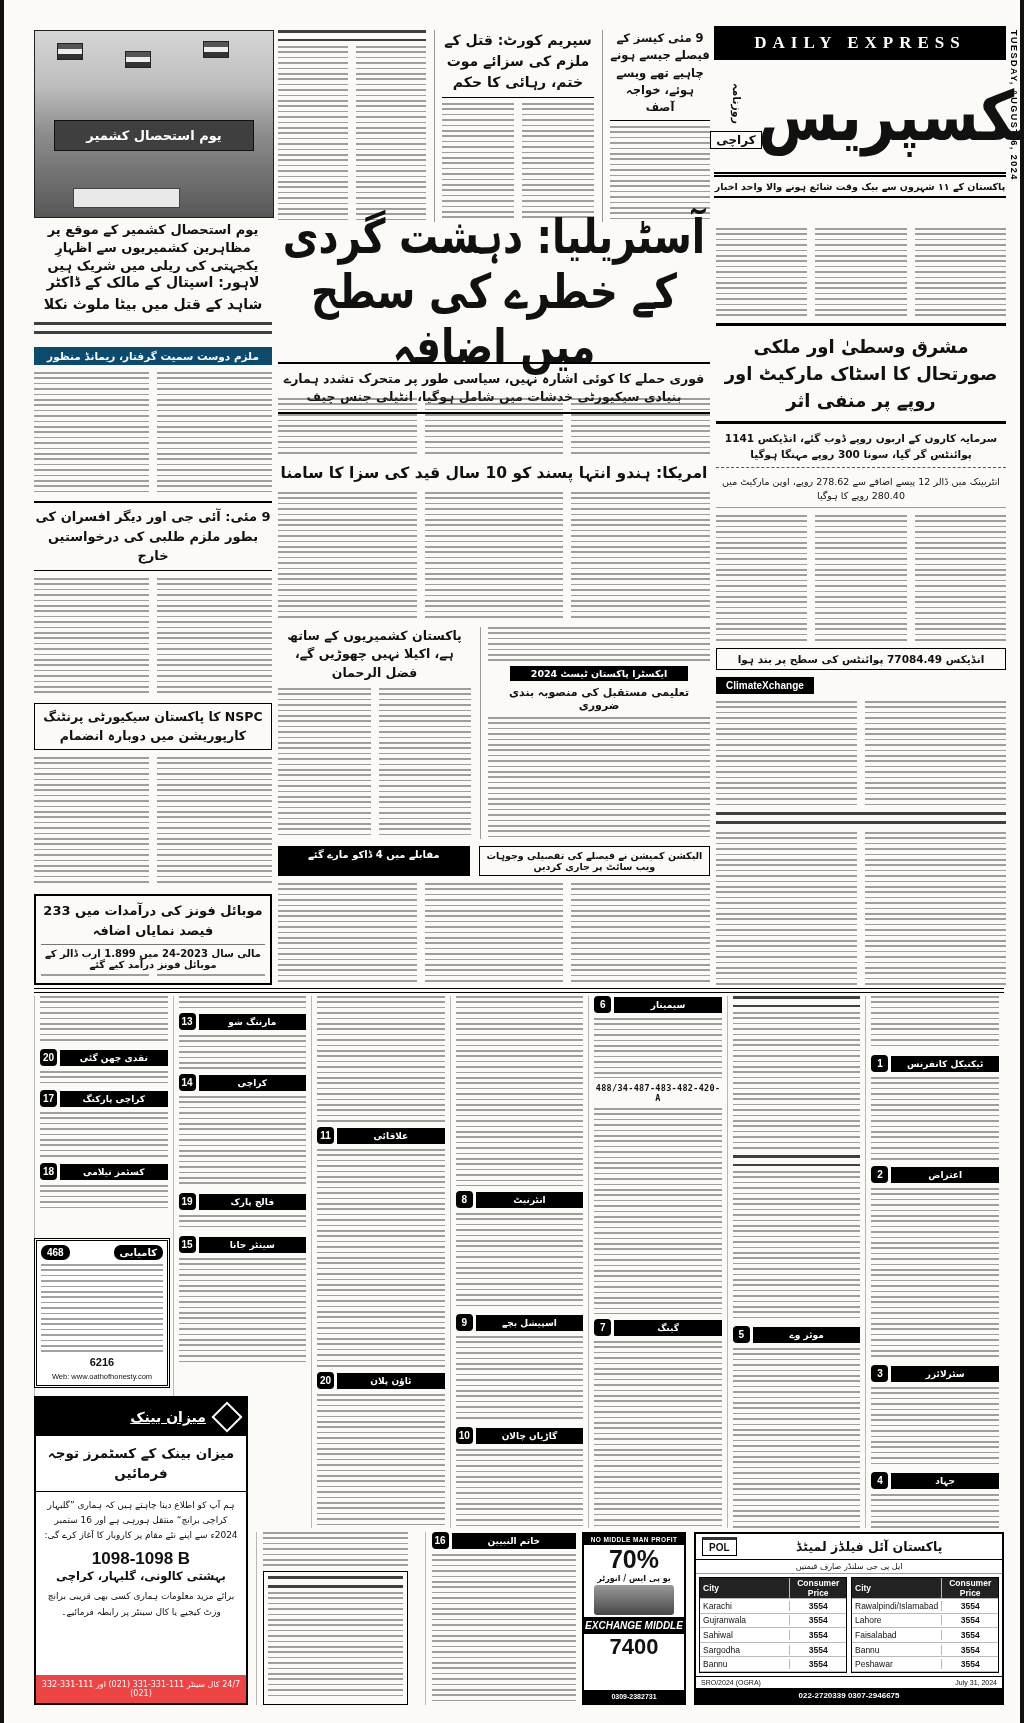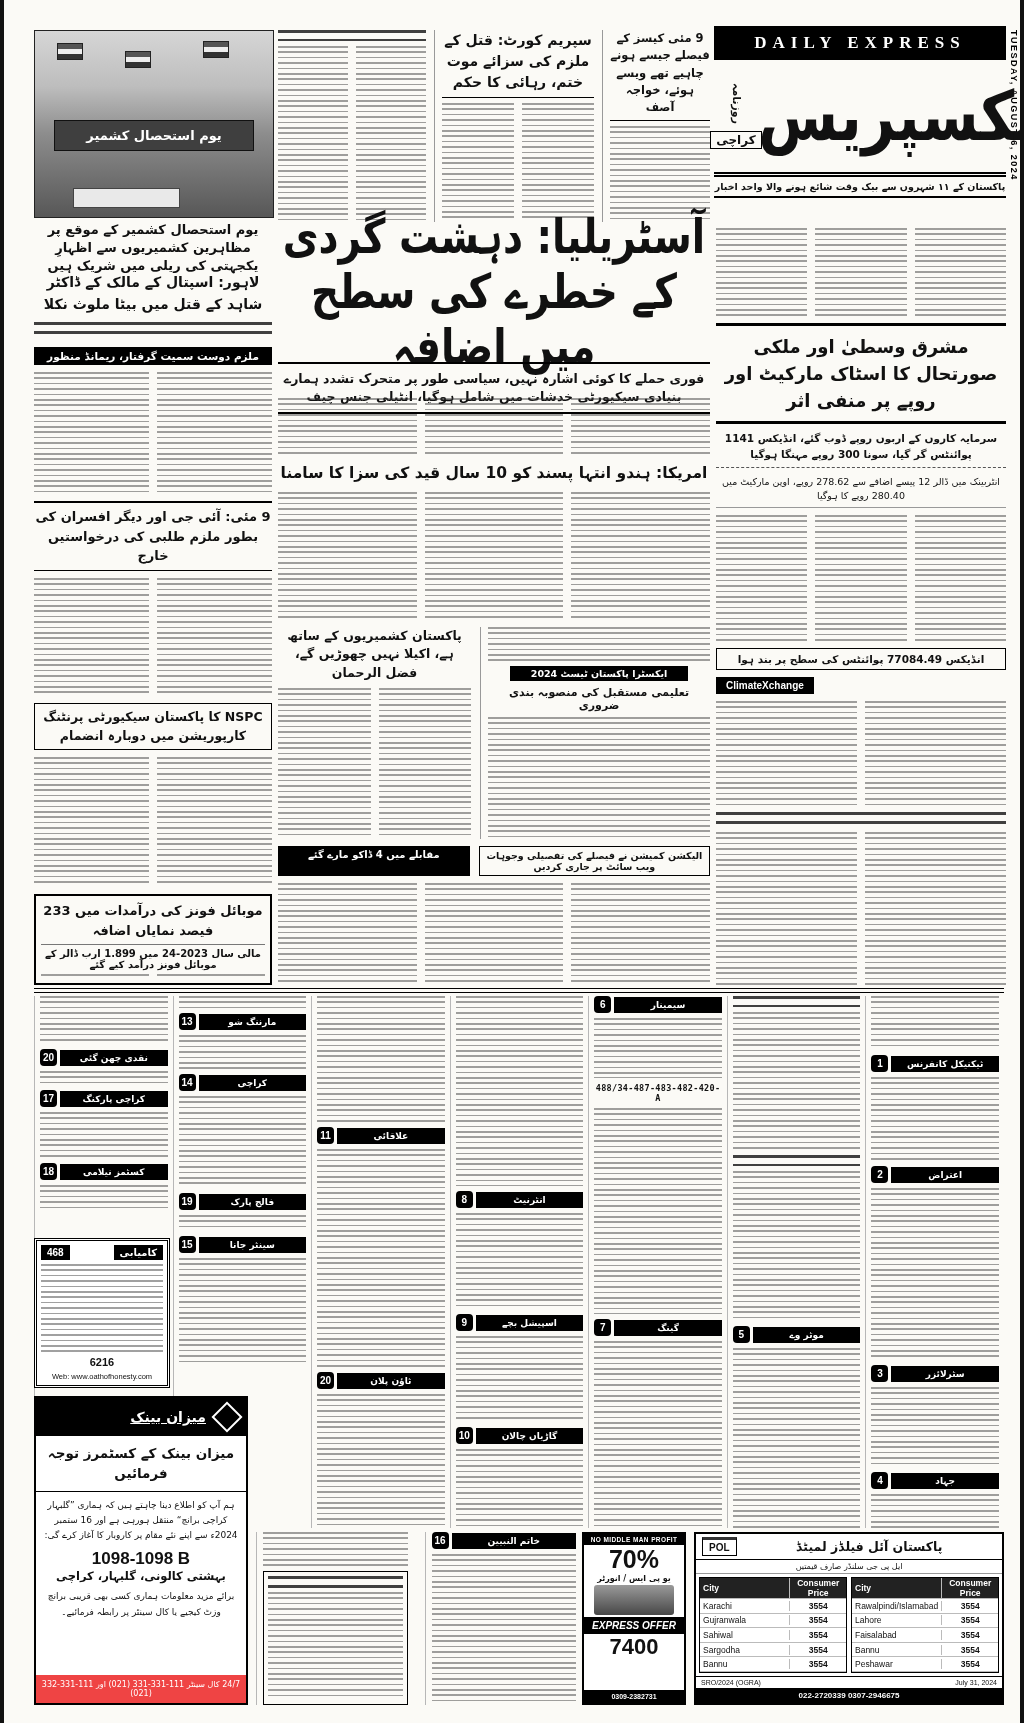--- a/index.html
+++ b/index.html
@@ -53,21 +53,21 @@
   
   .lead{position:absolute;top:226px;left:274px;width:432px;height:132px;display:flex;align-items:center;
         justify-content:center;text-align:center;margin:0;}
   .lead span{display:block;font-size:39px;font-weight:900;line-height:1.15;transform:scaleY(1.22);}
   .subhead{position:absolute;top:362px;left:274px;width:432px;box-sizing:border-box;border-top:2px solid #000;
            border-bottom:2px solid #000;padding:6px 2px;font-size:12.5px;font-weight:bold;text-align:center;line-height:1.45;}
 
   
   .leftcol{position:absolute;top:272px;left:30px;width:238px;height:713px;display:flex;flex-direction:column;gap:7px;}
   .lh1{font-size:14px;font-weight:900;line-height:1.55;text-align:center;margin:0;}
-  .rstrip{background:#000000;color:#fff;font-size:10.5px;font-weight:bold;text-align:center;padding:3px 2px;}
+  .rstrip{background:#0c4a6e;color:#fff;font-size:10.5px;font-weight:bold;text-align:center;padding:3px 2px;}
   .lh2{font-size:13px;font-weight:900;line-height:1.5;text-align:center;border-top:2px solid #000;
        border-bottom:1px solid #000;padding:4px 0;margin:0;}
   .lh3{font-size:12.5px;font-weight:900;line-height:1.5;text-align:center;border:1px solid #000;padding:4px;margin:0;}
   .lbox{border:2px solid #000;padding:5px;display:flex;flex-direction:column;gap:4px;flex:1;}
   .lh4{font-size:13px;font-weight:900;text-align:center;line-height:1.5;margin:0;}
   .lsub{font-size:10px;font-weight:bold;text-align:center;border-top:1px solid #777;padding-top:3px;}
 
   
   .midgrid{position:absolute;top:398px;left:274px;width:432px;height:587px;display:flex;flex-direction:column;gap:7px;}
   .mh1{font-size:15.5px;font-weight:900;text-align:center;margin:0;line-height:1.4;}
@@ -98,21 +98,21 @@
   .cnum{min-width:17px;height:17px;background:#000;color:#fff;font:bold 10px "Liberation Sans",sans-serif;
         display:flex;align-items:center;justify-content:center;border-radius:4px;}
   .ctitle{flex:1;background:#000;color:#fff;font-size:9px;font-weight:bold;text-align:center;padding:3px 2px;
           direction:rtl;white-space:nowrap;overflow:hidden;}
   .plots{font:bold 8.5px "DejaVu Sans Mono",monospace;text-align:center;letter-spacing:.3px;}
 
   
   .kamyabi{position:absolute;top:1238px;left:30px;width:136px;height:150px;border:3px double #000;background:#fff;
            padding:4px;box-sizing:border-box;display:flex;flex-direction:column;gap:4px;}
   .krow{display:flex;justify-content:space-between;direction:rtl;}
-  .kchip,.knum{background:#000;color:#fff;font-size:10px;font-weight:bold;padding:2px 6px;}
+  .kchip,.knum{background:#000;color:#fff;font-size:10px;font-weight:bold;padding:2px 6px;border-radius:7px;}
   .kphone{font-size:11px;font-weight:900;text-align:center;}
   .kweb{font-size:7.5px;text-align:center;font-family:"Liberation Sans",sans-serif;}
 
   
   .meezan{position:absolute;top:1396px;left:30px;width:214px;height:309px;border:2px solid #000;background:#fff;
           box-sizing:border-box;display:flex;flex-direction:column;}
   .mz-head{background:#000;color:#fff;display:flex;align-items:center;justify-content:flex-end;gap:10px;padding:8px;}
   .mz-logo{width:18px;height:18px;border:2px solid #fff;transform:rotate(45deg);}
   .mz-brand{font-size:14px;font-weight:900;text-decoration:underline;}
   .mz-title{font-size:13.5px;font-weight:900;text-align:center;padding:7px 4px;border-bottom:1px solid #000;line-height:1.5;}
@@ -470,21 +470,21 @@
         <div class="sim" style="flex:1;"></div>
       </div>
     </div>
   </div>
 
   <div class="exchange">
     <div class="ex-top">NO MIDDLE MAN PROFIT</div>
     <div class="ex-disc">70%</div>
     <div class="ex-brand ur">یو پی ایس / انورٹر</div>
     <div class="ex-dev"></div>
-    <div class="ex-band">EXPRESS OFFER</div>
+    <div class="ex-band">EXCHANGE MIDDLE</div>
     <div class="ex-price">7400</div>
     <div class="ex-phone">0309-2382731</div>
   </div>
 
   <div class="pol">
     <div class="pol-head">
       <div class="pol-title ur">پاکستان آئل فیلڈز لمیٹڈ</div>
       <div class="pol-logo">POL</div>
     </div>
     <div class="pol-note ur">ایل پی جی سلنڈر صارف قیمتیں</div>

